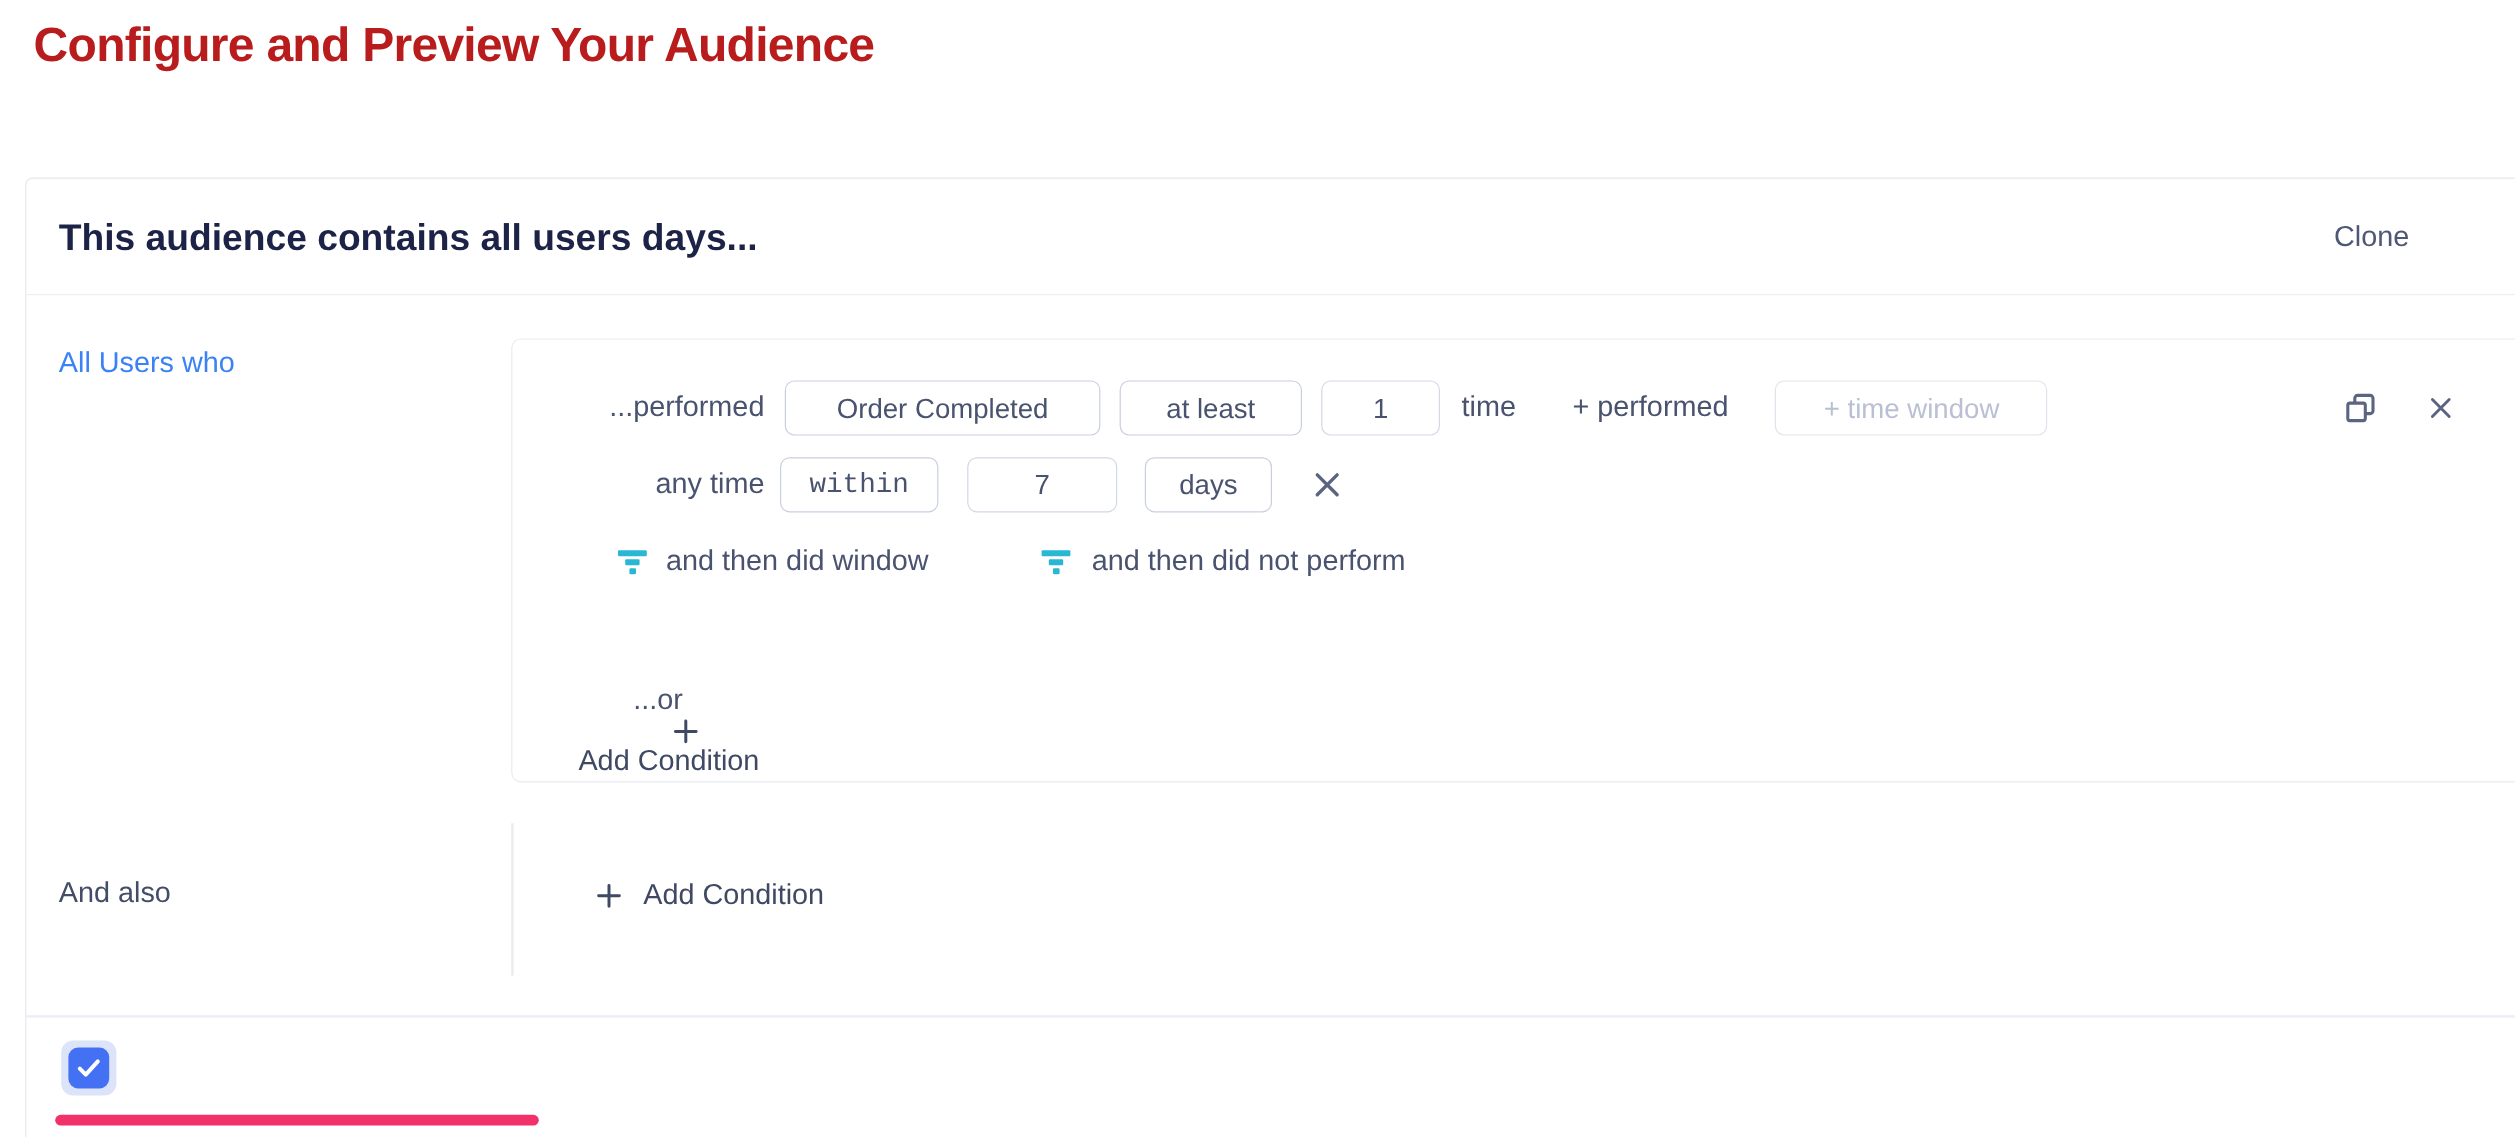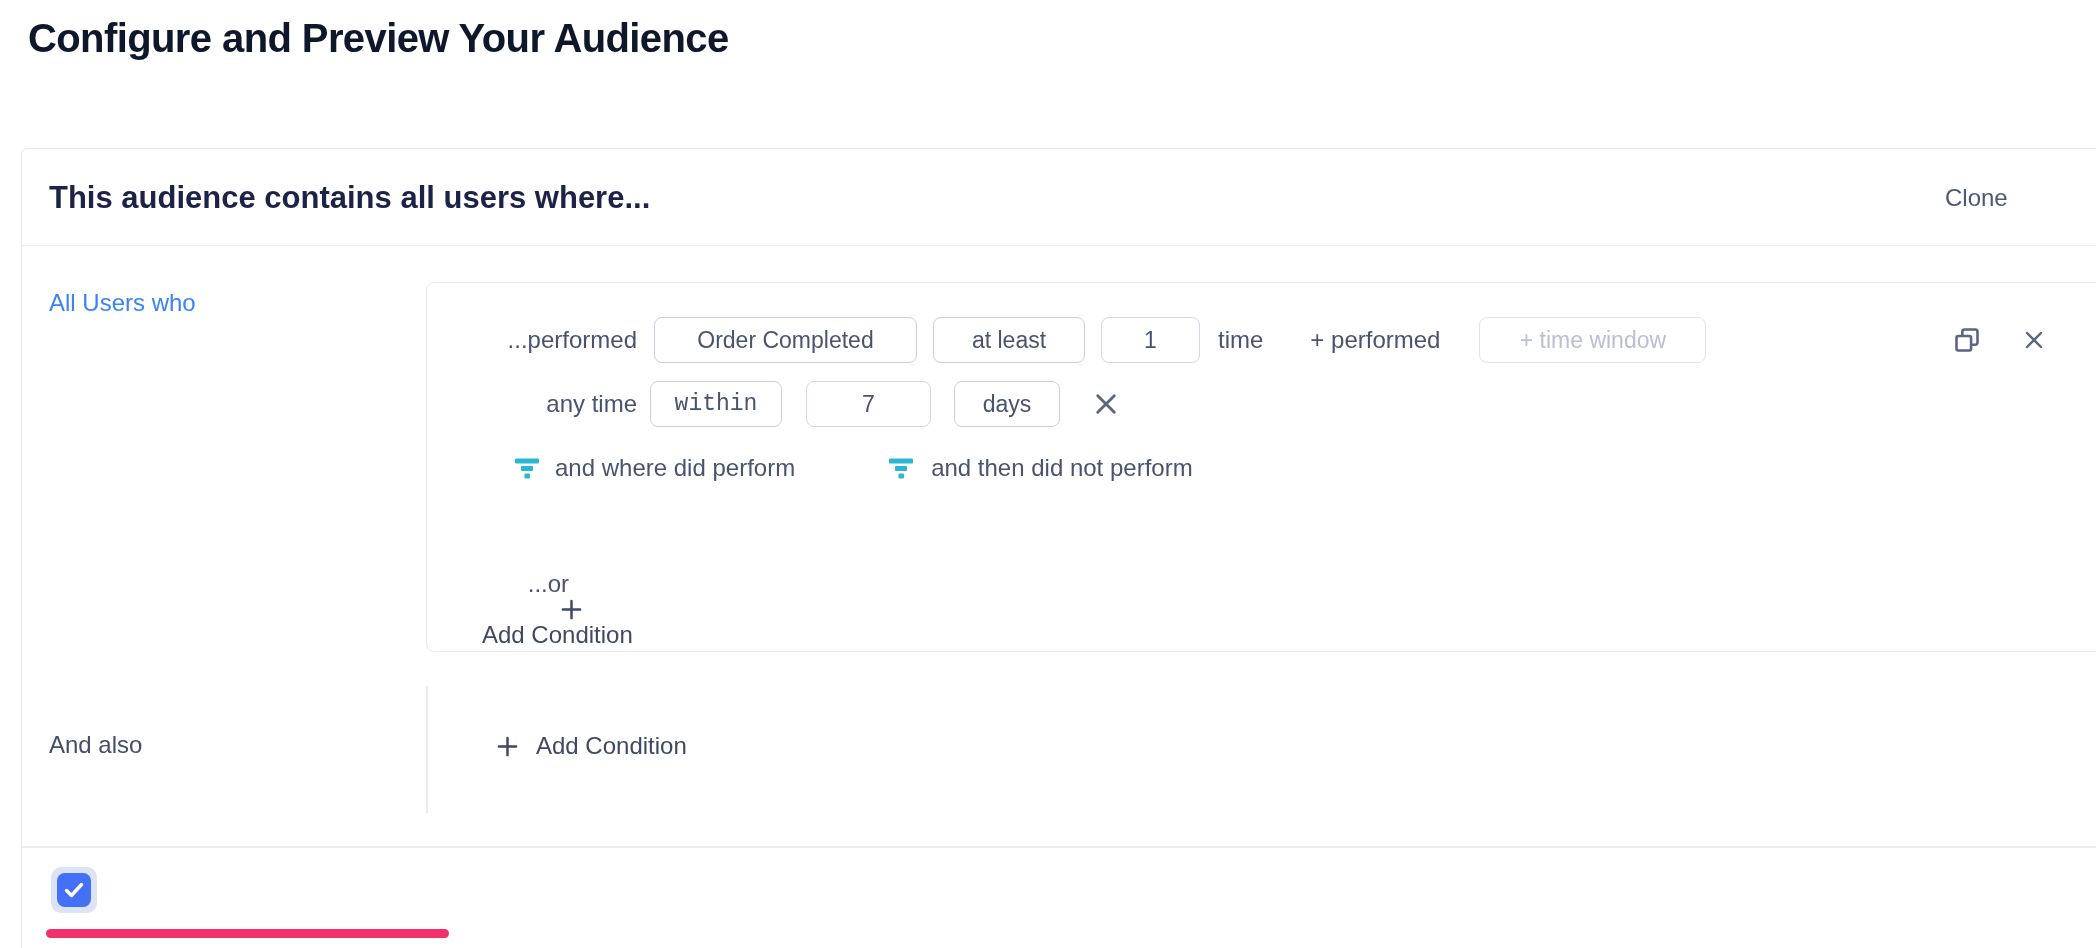--- a/index.html
+++ b/index.html
@@ -1,20 +1,20 @@
 <!DOCTYPE html>
 <html><head>
 <meta charset="utf-8">
 <style>
   html,body{margin:0;padding:0;}
   .page{position:relative;width:2096px;height:948px;background:#ffffff;overflow:hidden;
         font-family:"Liberation Sans",sans-serif;color:#49536f;}
 
   .page-title{position:absolute;left:28px;top:12px;margin:0;font-size:40px;line-height:52px;
-              font-weight:700;color:#0f172a;letter-spacing:-0.6px;text-align:right;}
+              font-weight:700;color:#b91c1c;letter-spacing:-0.6px;text-align:right;}
 
   .card{position:absolute;left:21px;top:148px;width:2120px;height:830px;background:#fff;
         border:1.5px solid #e5e8ee;border-radius:6px;box-sizing:border-box;}
 
   .card-header{position:absolute;left:0;top:0;width:100%;height:97px;
                border-bottom:1.5px solid #eceef3;box-sizing:border-box;}
   .card-header-title{position:absolute;left:27px;top:31px;font-size:31px;font-weight:700;color:#1d2347;}
   .clone-btn{position:absolute;left:1923px;top:35px;font-size:24px;color:#4e5876;cursor:pointer;background:none;border:none;padding:0;font-family:inherit;}
 
   .group-label{position:absolute;left:27px;top:140px;font-size:24px;color:#3b82f6;}
@@ -64,21 +64,21 @@
 </head>
 <body>
 
 <div class="page">
 
   <h1 class="page-title">Configure and Preview Your Audience</h1>
 
   <div class="card">
 
     <div class="card-header">
-      <div class="card-header-title">This audience contains all users where...</div>
+      <div class="card-header-title">This audience contains all users days...</div>
       <button class="clone-btn">Clone</button>
     </div>
 
     <div class="group-label">All Users who</div>
 
     <div class="panel">
 
       <div class="row row-event">
         <div class="label-col">...performed</div>
         <button class="pill w263 ml17">Order Completed</button>
@@ -119,21 +119,21 @@
       </div>
 
       <div class="row row-funnel pl87">
         <span style="display:flex;">
           <svg width="26" height="24" viewBox="0 0 26 24" fill="#2ab7d4">
             <rect x="1" y="2.5" width="24" height="5" rx="1"></rect>
             <rect x="7" y="10" width="12" height="5" rx="1"></rect>
             <rect x="10.5" y="17.5" width="5.5" height="5" rx="1"></rect>
           </svg>
         </span>
-        <span class="link-text ml15">and where did perform</span>
+        <span class="link-text ml15">and then did window</span>
         <span class="ml93" style="display:flex;">
           <svg width="26" height="24" viewBox="0 0 26 24" fill="#2ab7d4">
             <rect x="1" y="2.5" width="24" height="5" rx="1"></rect>
             <rect x="7" y="10" width="12" height="5" rx="1"></rect>
             <rect x="10.5" y="17.5" width="5.5" height="5" rx="1"></rect>
           </svg>
         </span>
         <span class="link-text ml17">and then did not perform</span>
       </div>
 

